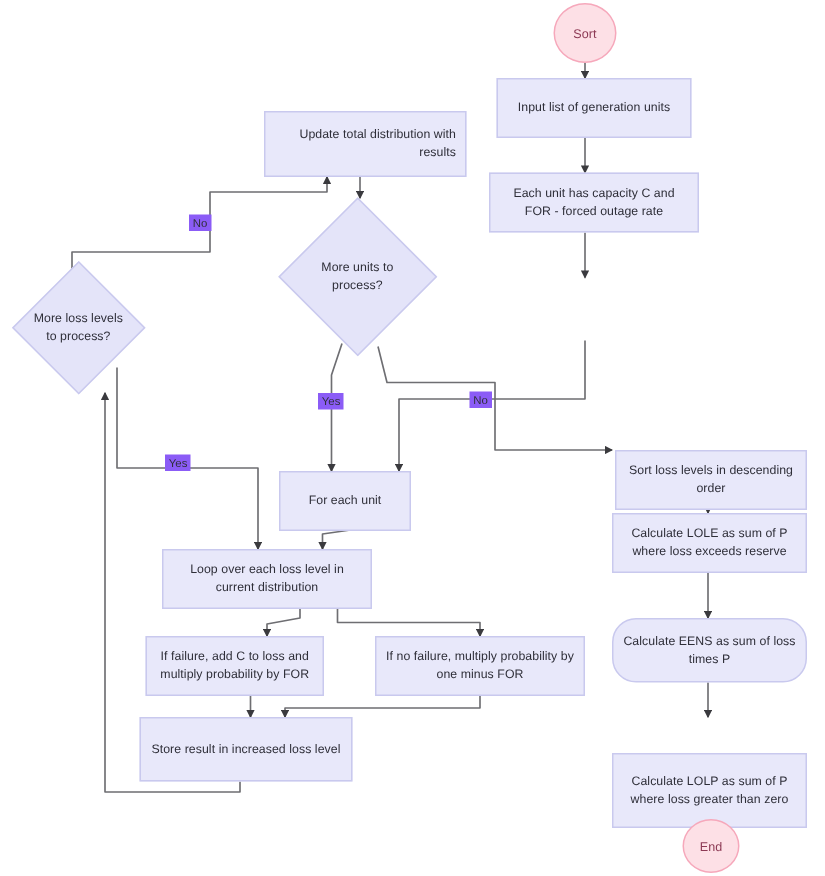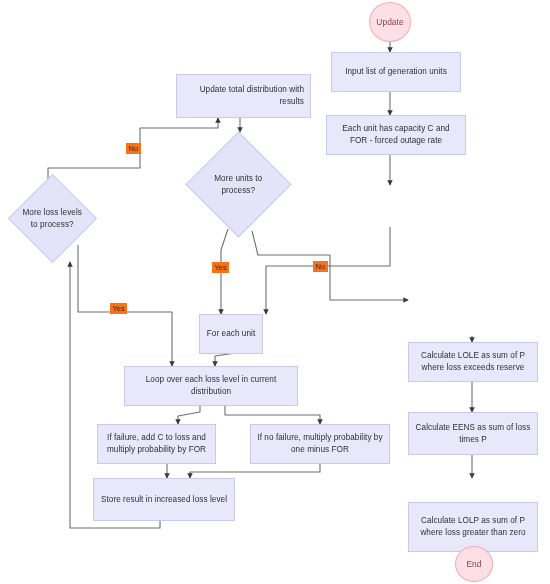--- a/index.html
+++ b/index.html
@@ -58,21 +58,21 @@
   }
   .node-terminal {
     background: #fde0e6;
     border: 1px solid #f6a8bb;
     border-radius: 50%;
     color: #8d3a55;
     font-size: 8.4px;
   }
   .edge-label {
     position: absolute;
-    background: #f97316;
+    background: #8b5cf6;
     color: #2e2e38;
     font-size: 7.6px;
     line-height: 1;
     padding: 1.5px 2.5px;
     box-sizing: border-box;
     text-align: center;
     white-space: nowrap;
   }
 </style>
 </head>
@@ -122,21 +122,21 @@
 
       <path d="M 472 380 L 472 412" marker-end="url(#arrow)"></path>
 
       <path d="M 472 455 L 472 478" marker-end="url(#arrow)"></path>
 
       <path d="M 472 528 L 472 546" marker-end="url(#arrow)"></path>
     </g>
   </svg>
 
   <div class="node node-terminal" style="left:369px; top:2px; width:42px; height:40px;">
-    <span>Update</span>
+    <span>Sort</span>
   </div>
 
   <div class="node node-process" style="left:331px; top:52px; width:130px; height:31px;">
     <span>Input list of generation units</span>
   </div>
 
   <div class="node node-process" style="left:326px; top:115px; width:140px; height:40px;">
     <span>Each unit has capacity C and FOR - forced outage rate</span>
   </div>
 
@@ -146,46 +146,49 @@
   </div>
 
   <div class="node node-decision" style="left:201px; top:147px; width:75px; height:75px;">
     <span class="decision-label">More units to process?</span>
   </div>
 
   <div class="node node-decision" style="left:21px; top:187px; width:63px; height:63px;">
     <span class="decision-label" style="width:96px;">More loss levels to process?</span>
   </div>
 
-  <div class="node node-process" style="left:199px; top:314px; width:64px; height:25px;">
+  <div class="node node-process" style="left:186px; top:314px; width:88px; height:25px;">
     <span>For each unit</span>
   </div>
 
-  <div class="node node-process" style="left:124px; top:366px; width:174px; height:37px;">
+  <div class="node node-process" style="left:108px; top:366px; width:140px; height:37px;">
     <span>Loop over each loss level in current distribution</span>
   </div>
 
   <div class="node node-process" style="left:97px; top:424px; width:119px; height:40px;">
     <span>If failure, add C to loss and multiply probability by FOR</span>
   </div>
 
   <div class="node node-process" style="left:93px; top:478px; width:142px; height:43px;">
     <span>Store result in increased loss level</span>
   </div>
 
   <div class="node node-process" style="left:250px; top:424px; width:140px; height:40px;">
     <span>If no failure, multiply probability by one minus FOR</span>
   </div>
 
+  <div class="node node-process" style="left:410px; top:300px; width:128px; height:36px;">
+    <span>Sort loss levels in descending order</span>
+  </div>
 
   <div class="node node-process" style="left:408px; top:342px; width:130px; height:26px;">
     <span>Calculate LOLE as sum of P where loss exceeds reserve</span>
   </div>
 
-  <div class="node node-process" style="left:408px; top:412px; width:130px; height:43px;">
+  <div class="node node-process" style="left:408px; top:412px; width:130px; height:43px;border-radius:16px;">
     <span>Calculate EENS as sum of loss times P</span>
   </div>
 
   <div class="node node-process" style="left:408px; top:502px; width:130px; height:50px;">
     <span>Calculate LOLP as sum of P where loss greater than zero</span>
   </div>
 
   <div class="node node-terminal" style="left:455px; top:546px; width:38px; height:36px;">
     <span>End</span>
   </div>

